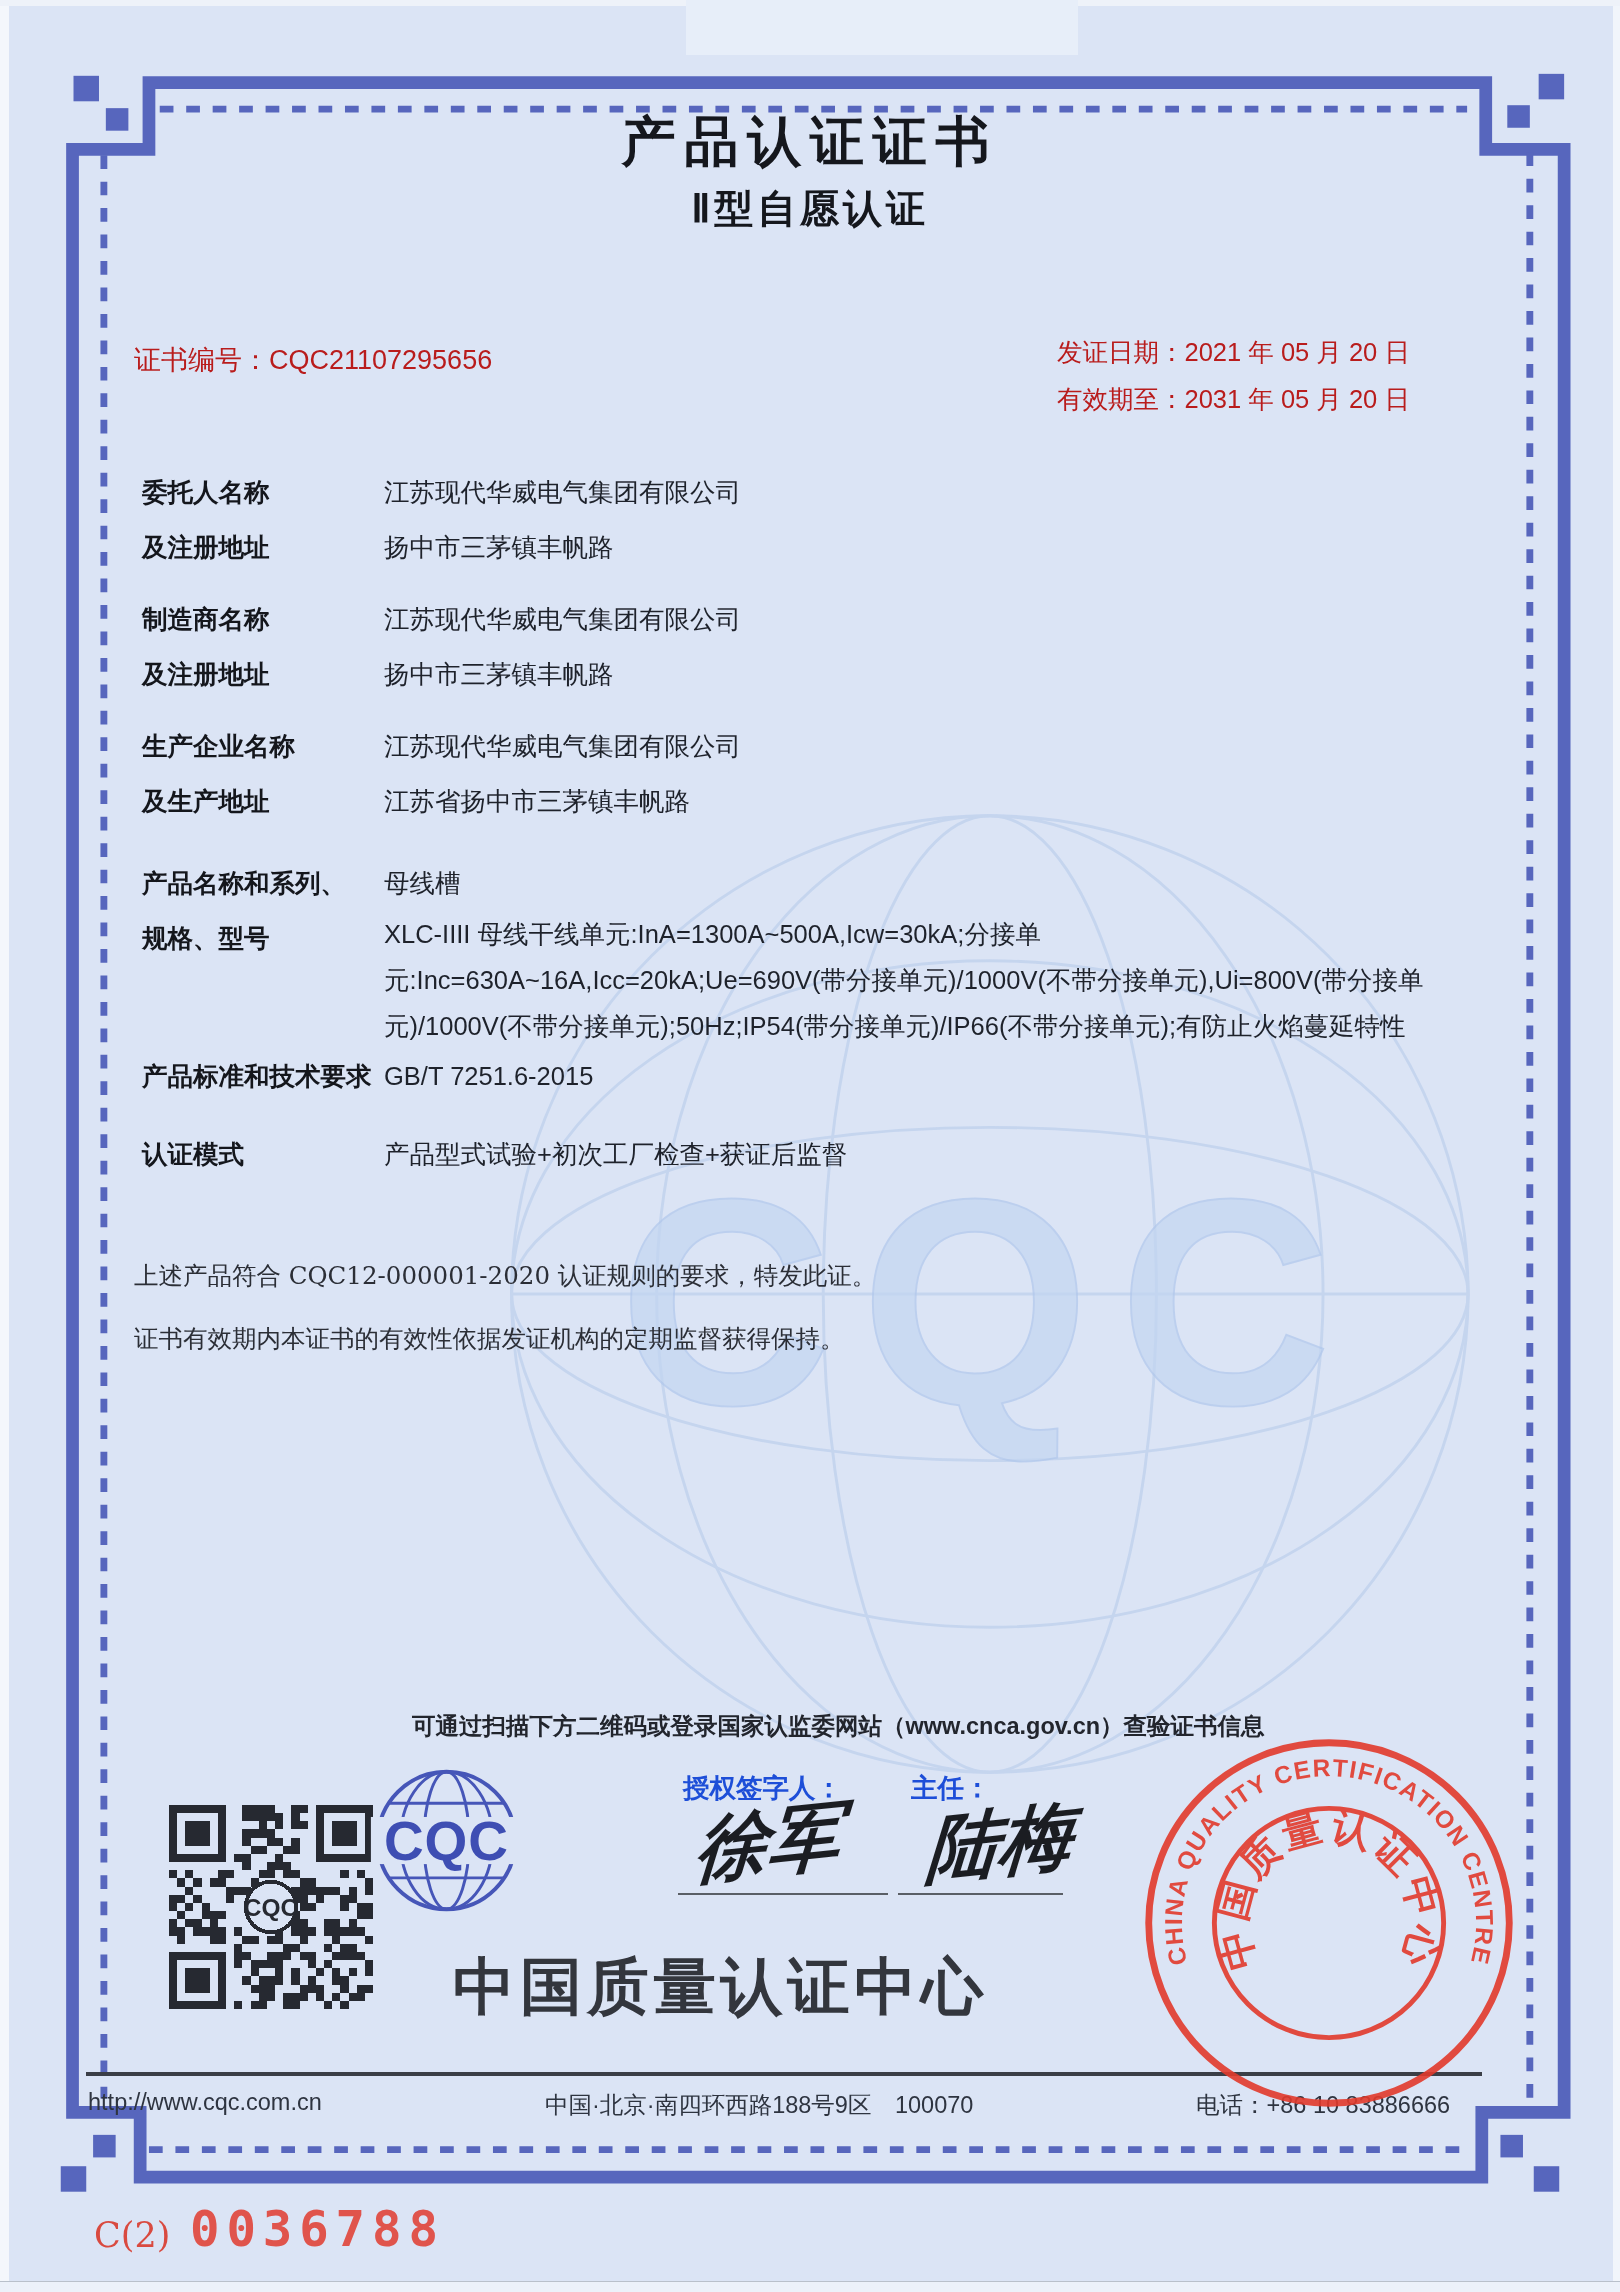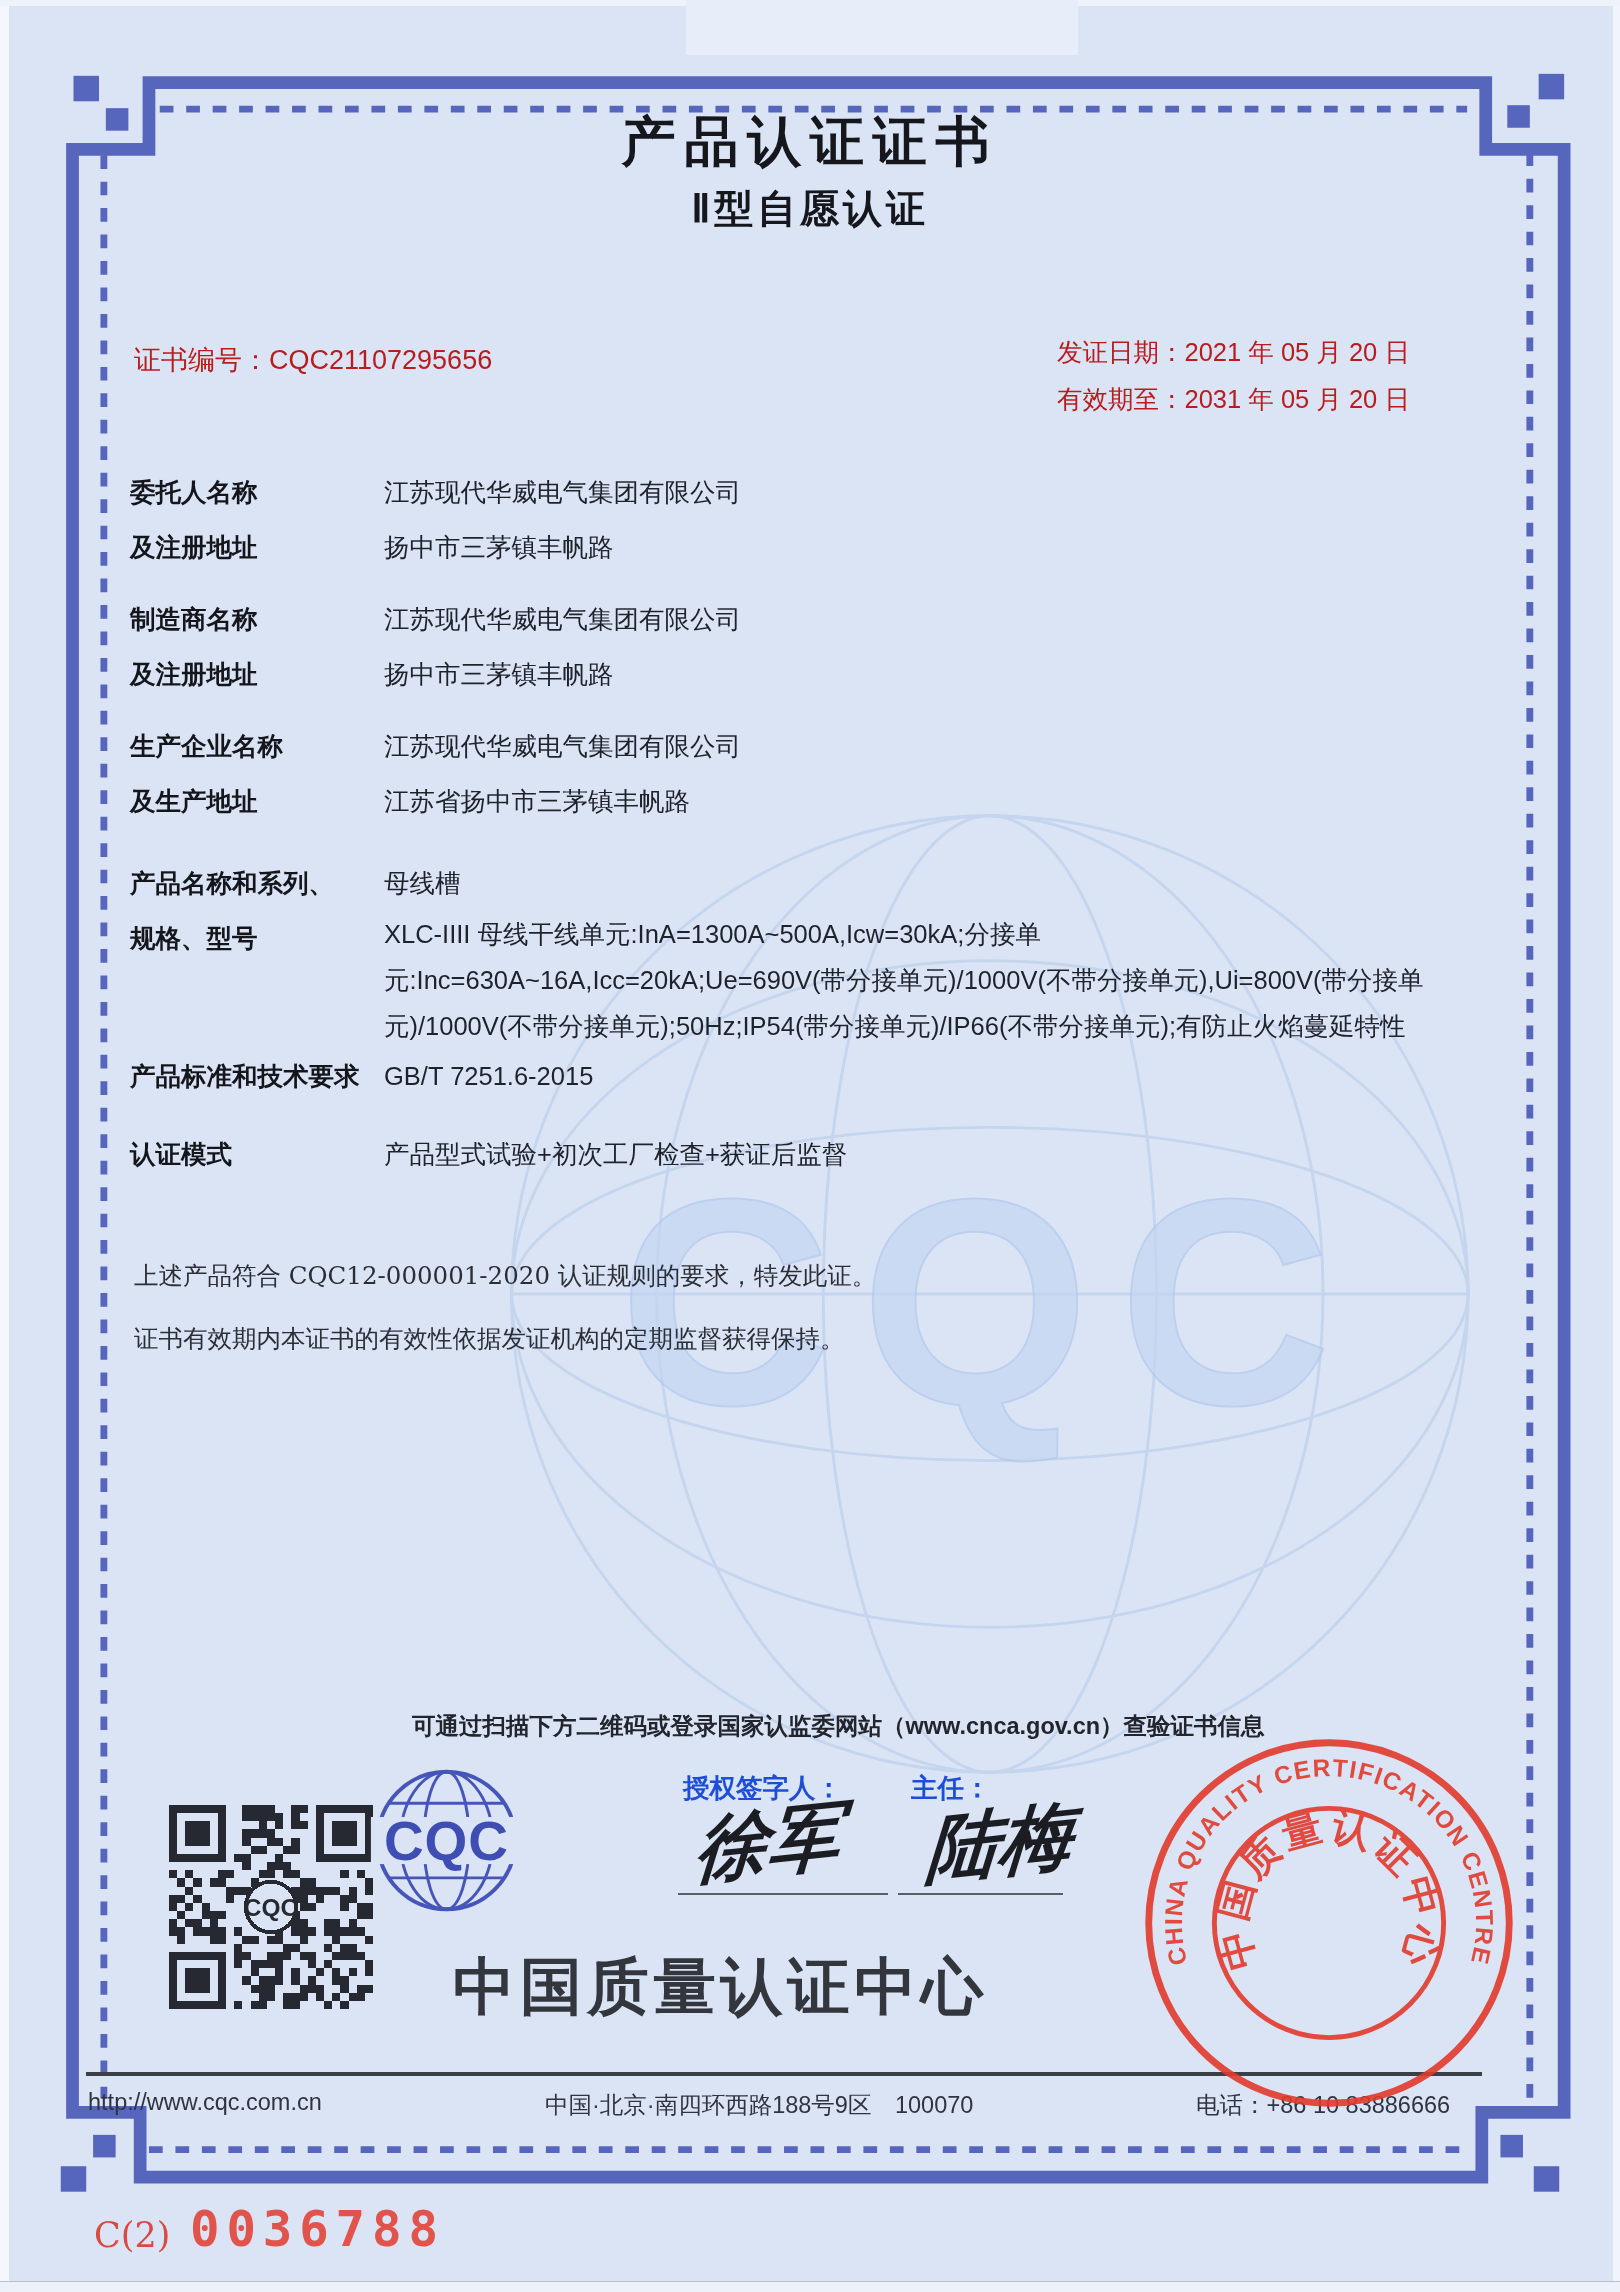--- a/index.html
+++ b/index.html
@@ -21,21 +21,21 @@
   .title{left:0;top:106px;width:100%;text-align:center;font-size:54px;font-weight:700;
          letter-spacing:8.8px;color:#15171d;}
   .subtitle{left:0;top:182px;width:100%;text-align:center;font-size:39px;font-weight:700;
          letter-spacing:3.9px;color:#15171d;}
   .certno{left:134px;top:342px;font-size:27px;color:#b91c1c;}
   .certno .lbl{font-family:"DejaVu Serif",serif;}
   .dates{left:1057px;top:329px;font-size:25.5px;line-height:47px;color:#b91c1c;}
   .dates .lbl{font-family:"DejaVu Serif",serif;}
   
   .frow{left:0;top:0;width:1620px;}
-  .flabel{position:absolute;left:130px;width:255px;font-size:25.5px;font-weight:700;
+  .flabel{position:absolute;left:142px;width:255px;font-size:25.5px;font-weight:700;
           color:#14161c;line-height:55px;}
   .fvalue{position:absolute;left:384px;width:1117px;font-size:25.5px;color:#1e222b;line-height:55px;}
   .spec{width:1106px;line-height:46px;}
   .stmt{left:134px;font-size:24.5px;color:#2b2e36;font-family:"DejaVu Serif",serif;margin-top:48px;}
   .note{left:412px;top:1710px;font-size:23.5px;font-weight:600;color:#22252d;}
   .sign-label{top:1770px;font-size:26.5px;font-weight:600;color:#1d4ed8;}
   .sig{font-size:73px;font-weight:700;font-style:italic;color:#1b1d22;
        font-family:"DejaVu Serif",serif;transform:rotate(-6deg) skewX(-10deg);
        transform-origin:left bottom;}
   .sig-line{height:2px;background:#5a5f66;top:1893px;}

